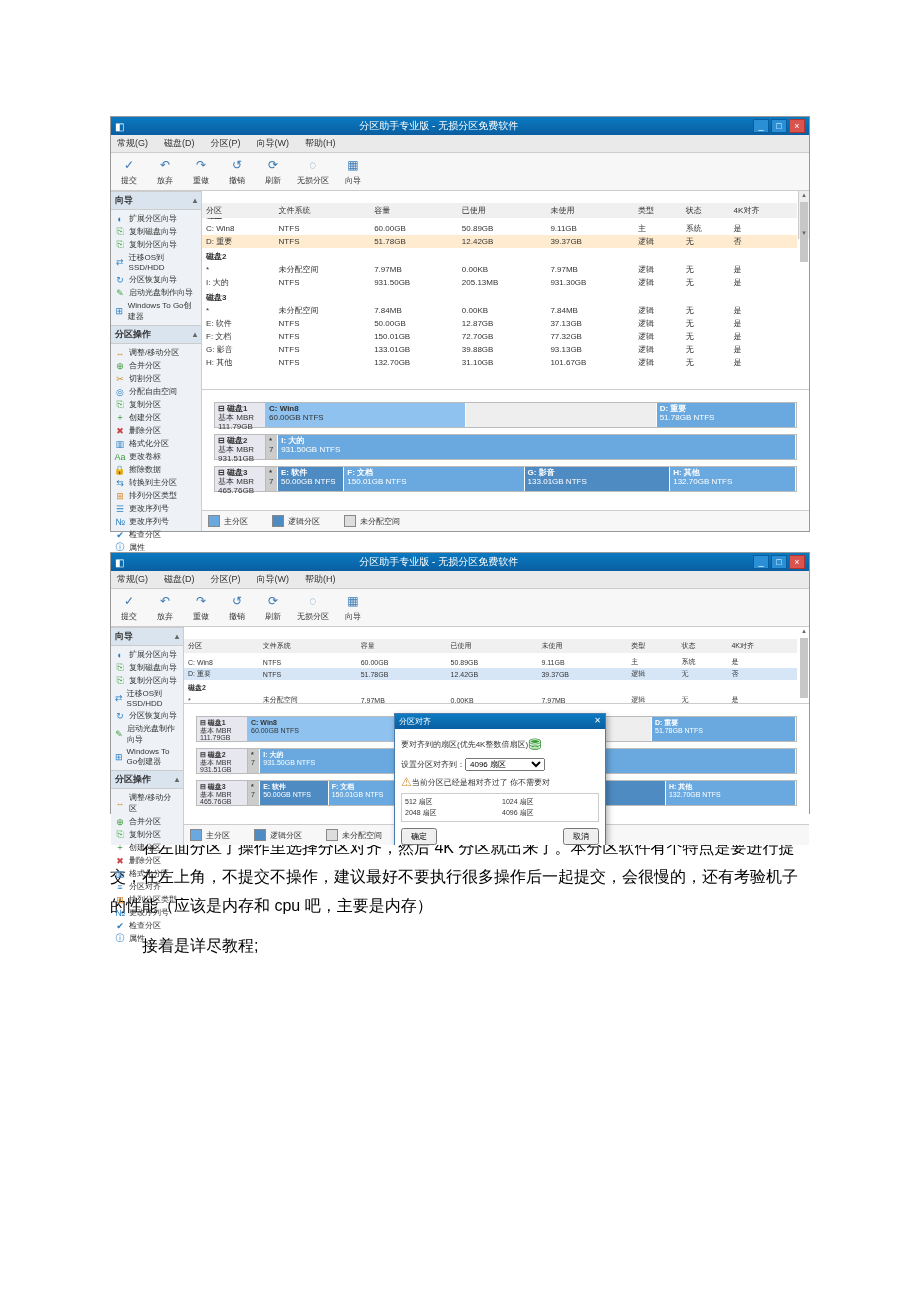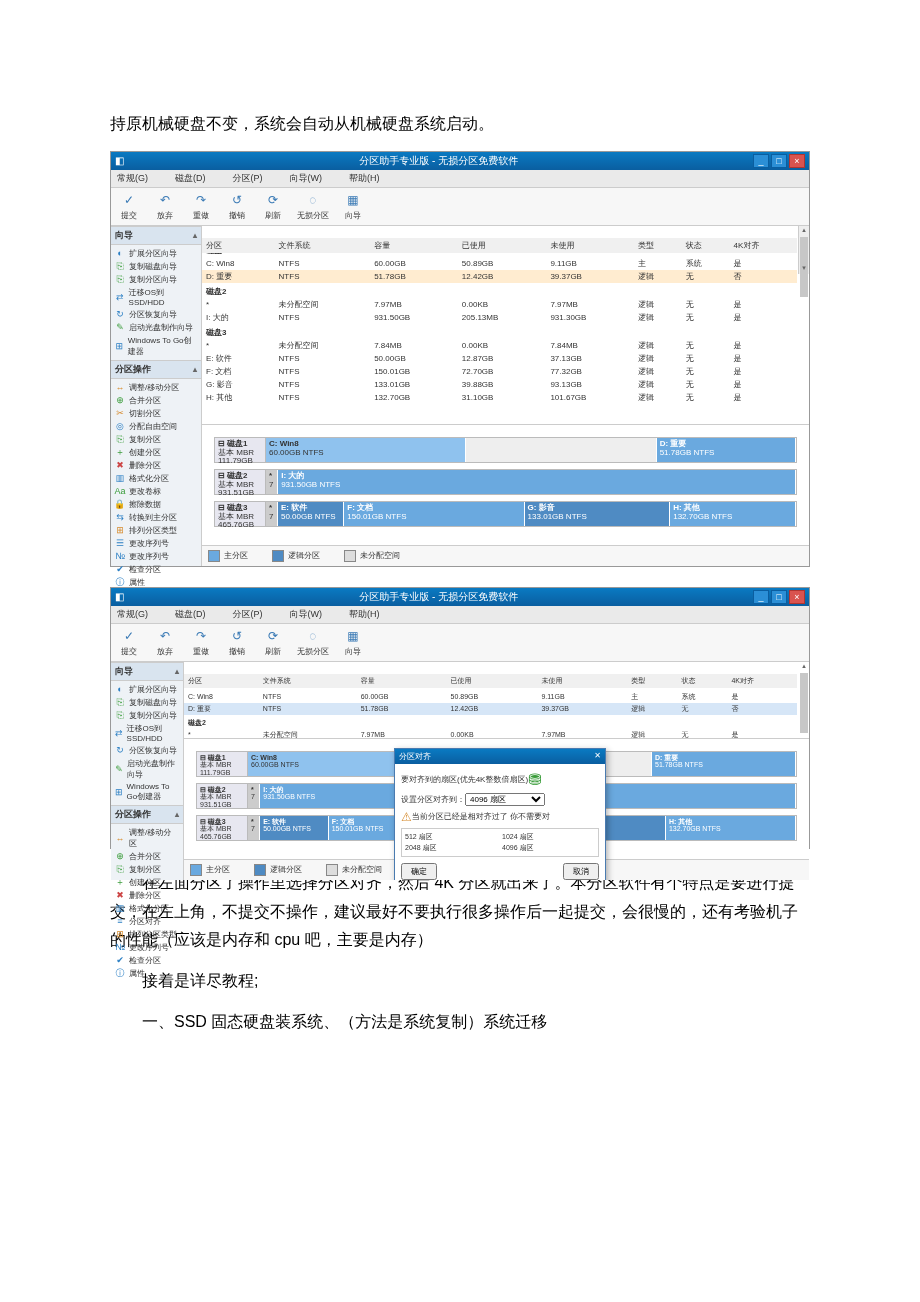--- a/index.html
+++ b/index.html
@@ -55,21 +55,21 @@
     color: #fff;
   }
   .winctl .close { background: #d9534f; border-color: #b03430; }
 
   .menubar {
     background: #eaeaea;
     border-bottom: 1px solid #ccc;
     padding: 2px 6px;
     font-size: 9px;
     display: flex;
-    gap: 27px;
+    gap: 16px;
   }
   .toolbar {
     background: #f7f7f7;
     border-bottom: 1px solid #ccc;
     padding: 4px 6px;
     display: flex;
     gap: 12px;
     align-items: center;
   }
   .tbtn {
@@ -289,21 +289,20 @@
     white-space: nowrap;
     z-index: 10;
   }
   .watermark .b { font-weight: bold; color: rgba(60,110,180,0.45); }
 </style>
 </head>
 <body>
 
 <div class="page">
 
-  <p class="doc-p">持原机械硬盘不变，系统会自动从机械硬盘系统启动。</p>
 
   <div class="shot">
     <div class="titlebar">
       <span>◧</span>
       <span class="title">分区助手专业版 - 无损分区免费软件</span>
       <span class="winctl">
         <span>_</span>
         <span>□</span>
         <span class="close">×</span>
       </span>
@@ -987,15 +986,14 @@
             </div>
           </div>
         </div>
 
       </div>
     </div>
   </div>
 
   <p class="doc-p indent">在左面分区了操作里选择分区对齐，然后 4K 分区就出来了。本分区软件有个特点是要进行提交，在左上角，不提交不操作，建议最好不要执行很多操作后一起提交，会很慢的，还有考验机子的性能（应该是内存和 cpu 吧，主要是内存）</p>
   <p class="doc-p indent">接着是详尽教程;</p>
-  <p class="doc-p indent">一、SSD 固态硬盘装系统、（方法是系统复制）系统迁移</p>
 
 </div>
 
 </body></html>

